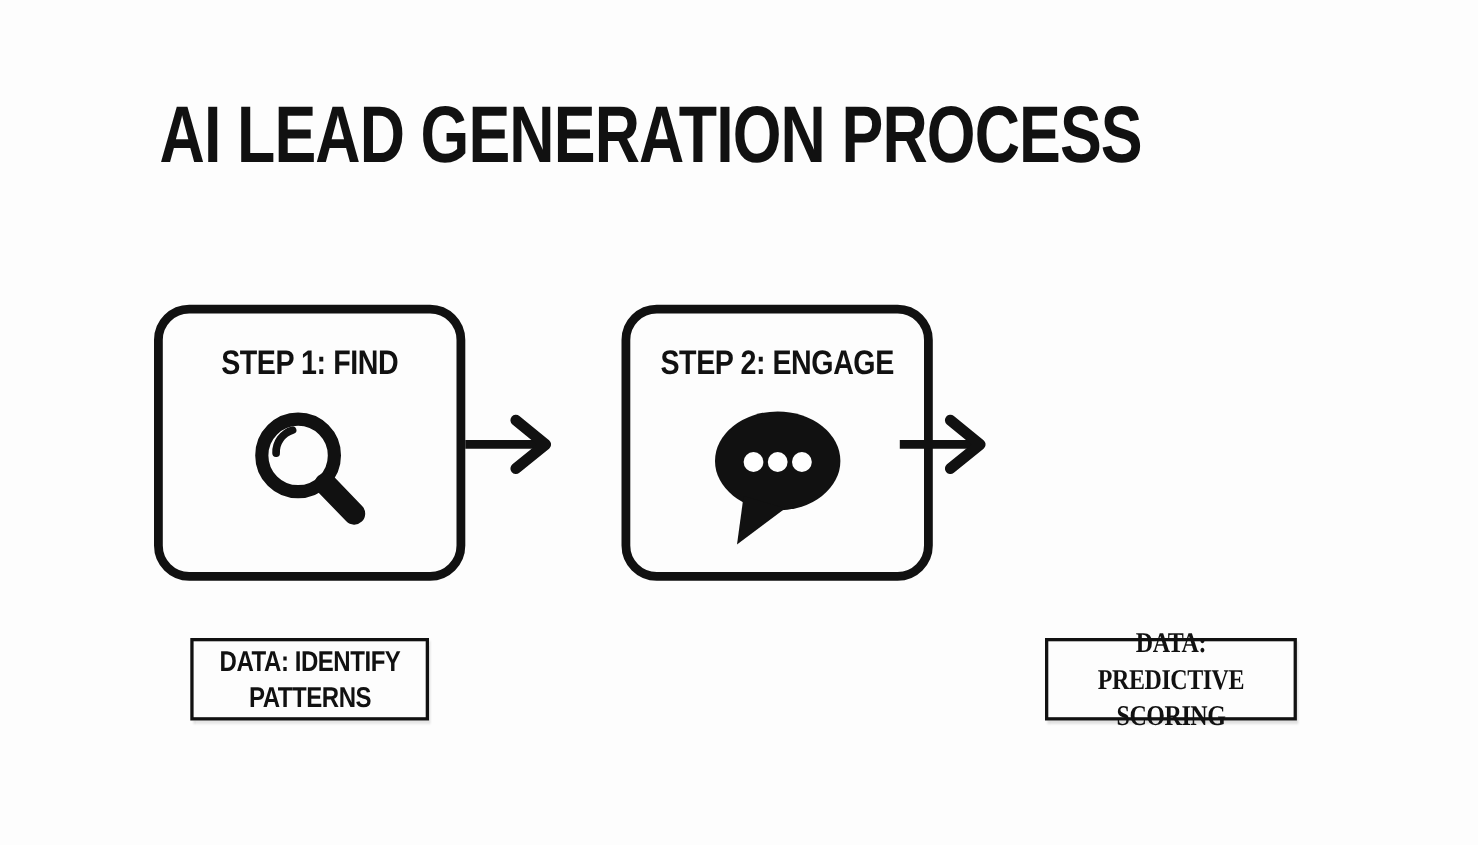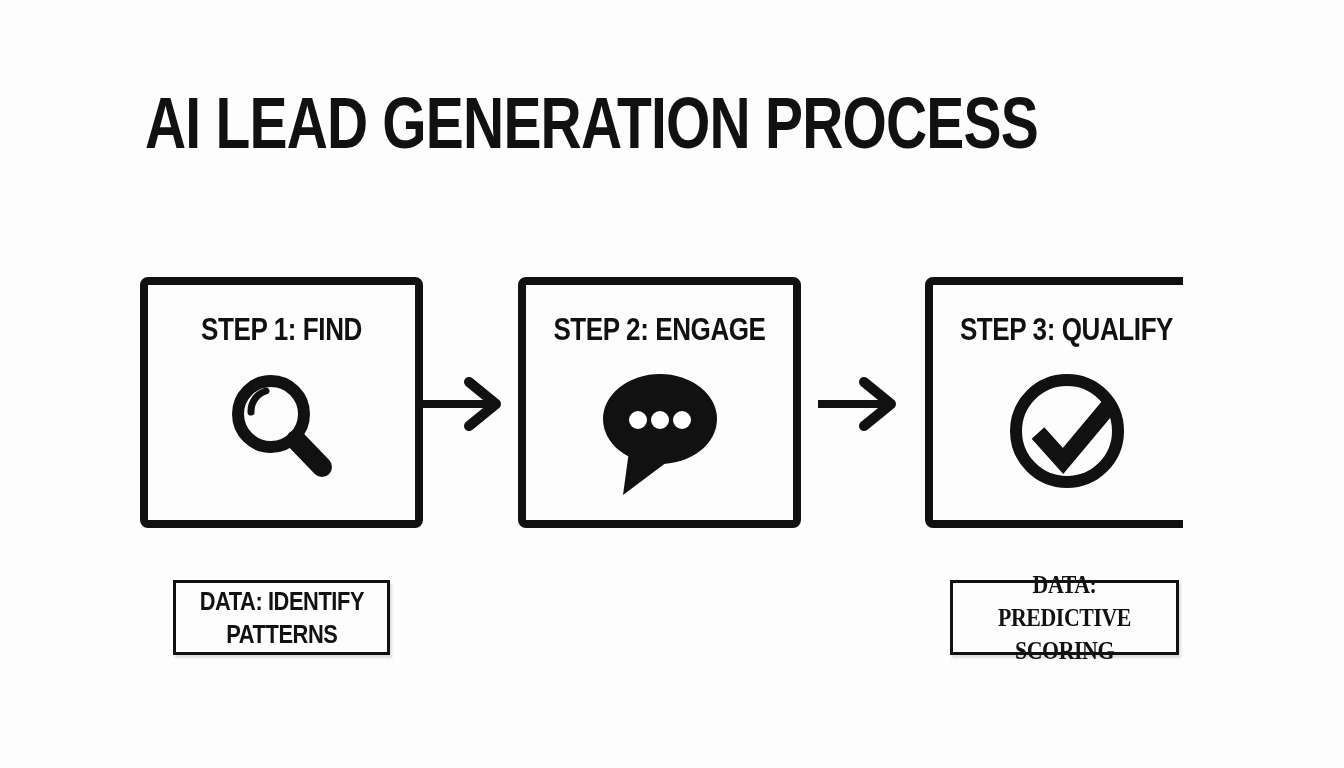--- a/index.html
+++ b/index.html
@@ -36,25 +36,25 @@
   }
 
   
   .step-box {
     position: absolute;
     top: 277px;
     width: 283px;
     height: 251px;
     box-sizing: border-box;
     border: 8px solid #111111;
-    border-radius: 8px;
+    border-radius: 32px;
     background: #fdfdfd;
   }
   .box1 { left: 140px; }
-  .box2 { left: 518px; padding-left: 34px; }
+  .box2 { left: 565px; padding-left: 34px; }
   .box3 { left: 925px; }
 
   .step-label {
     position: absolute;
     top: 28px;
     left: 0;
     right: 0;
     text-align: center;
     font-weight: 700;
     font-size: 31px;
@@ -146,29 +146,20 @@
         <circle cx="81" cy="47" r="9" fill="#ffffff"></circle>
       </svg>
     </div>
   </div>
 
   <svg class="arrow arrow2" width="92" height="60" viewBox="0 0 92 60" aria-hidden="true">
     <line x1="2" y1="30" x2="70" y2="30" stroke="#111111" stroke-width="8"></line>
     <polyline points="48,8 75,30 48,52" fill="none" stroke="#111111" stroke-width="10" stroke-linecap="round" stroke-linejoin="round"></polyline>
   </svg>
 
-  <div class="step-box box3">
-    <div class="step-label">STEP 3: QUALIFY</div>
-    <div class="icon-wrap">
-      <svg width="124" height="118" viewBox="0 0 124 118" aria-hidden="true">
-        <circle cx="62" cy="58" r="51" fill="none" stroke="#111111" stroke-width="12"></circle>
-        <path d="M 33 60 L 58 88 L 104 33" fill="none" stroke="#111111" stroke-width="17" stroke-linejoin="miter"></path>
-      </svg>
-    </div>
-  </div>
 
   <div class="data-note note1">
     <div class="data-note-text">DATA: IDENTIFY
 PATTERNS</div>
   </div>
   <div class="data-note note3">
     <div class="data-note-text">DATA: PREDICTIVE
 SCORING</div>
   </div>
 

